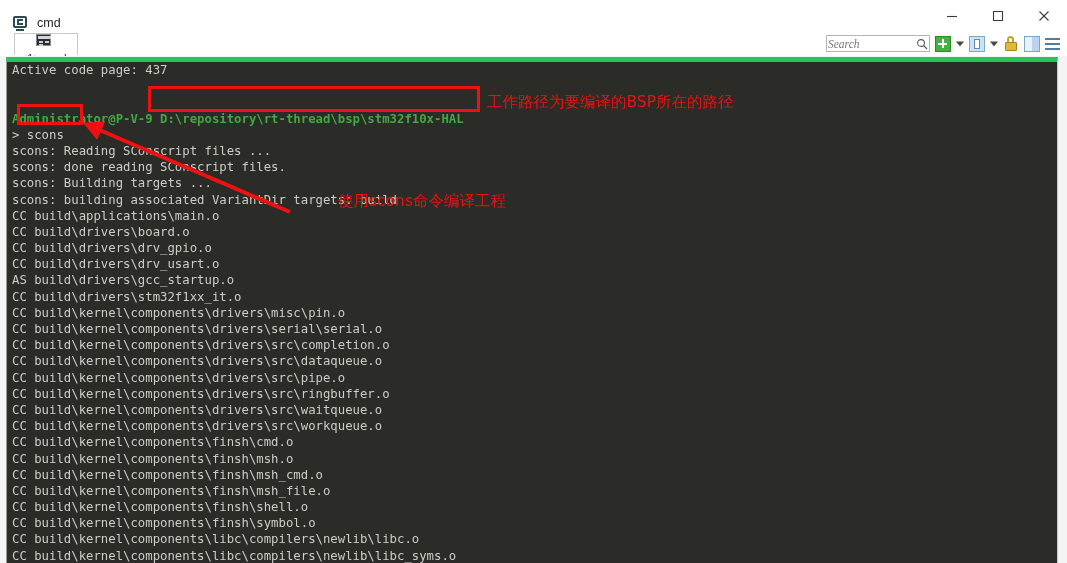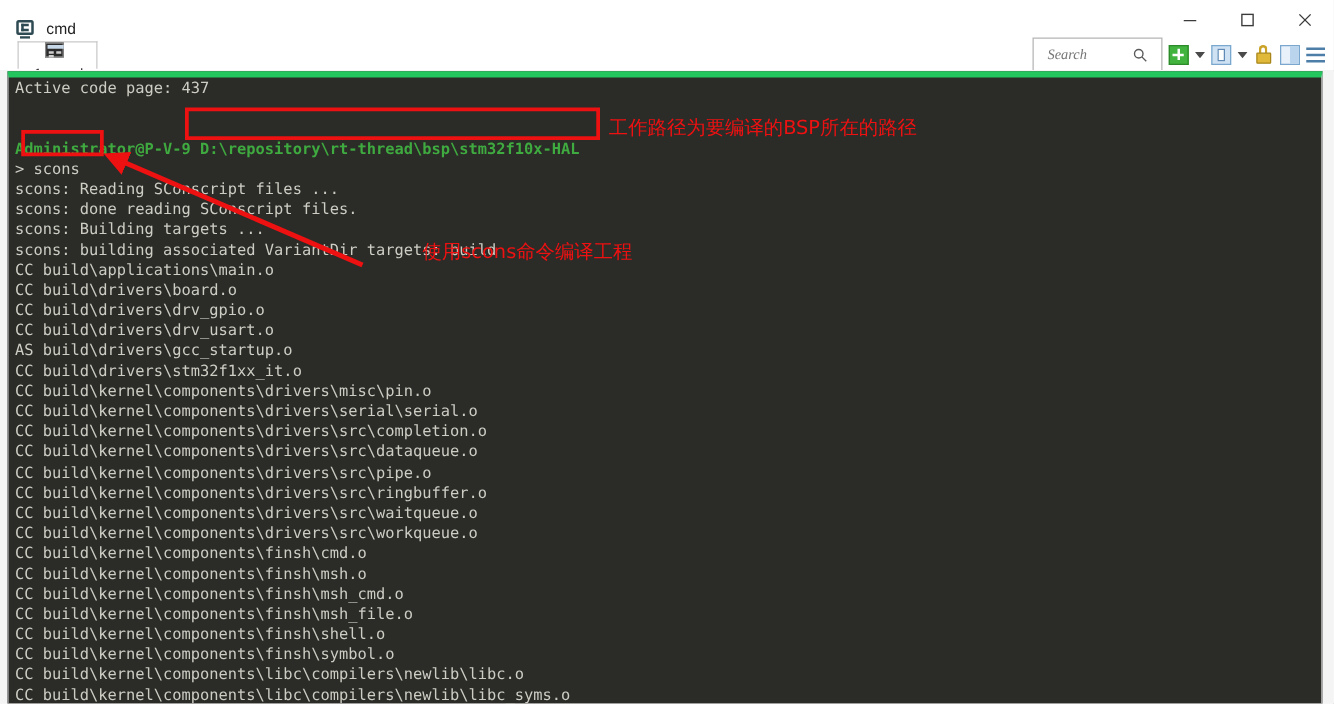--- a/index.html
+++ b/index.html
@@ -141,26 +141,26 @@
   .toolbar {
     position: absolute;
     right: 6px; top: 1px;
     height: 23px;
     display: flex;
     align-items: center;
     gap: 4px;
   }
   .searchbox {
     width: 104px;
-    height: 28px;
+    height: 17px;
     border: 1px solid #b5b5b5;
     background: #ffffff;
     display: flex;
     align-items: center;
-    padding: 0 11px;
+    padding: 0 1px;
     box-sizing: border-box;
   }
   .searchbox input {
     border: none;
     outline: none;
     flex: 1;
     font-family: "Liberation Serif", serif;
     font-style: italic;
     font-size: 11.5px;
     color: #5b5b5b;

